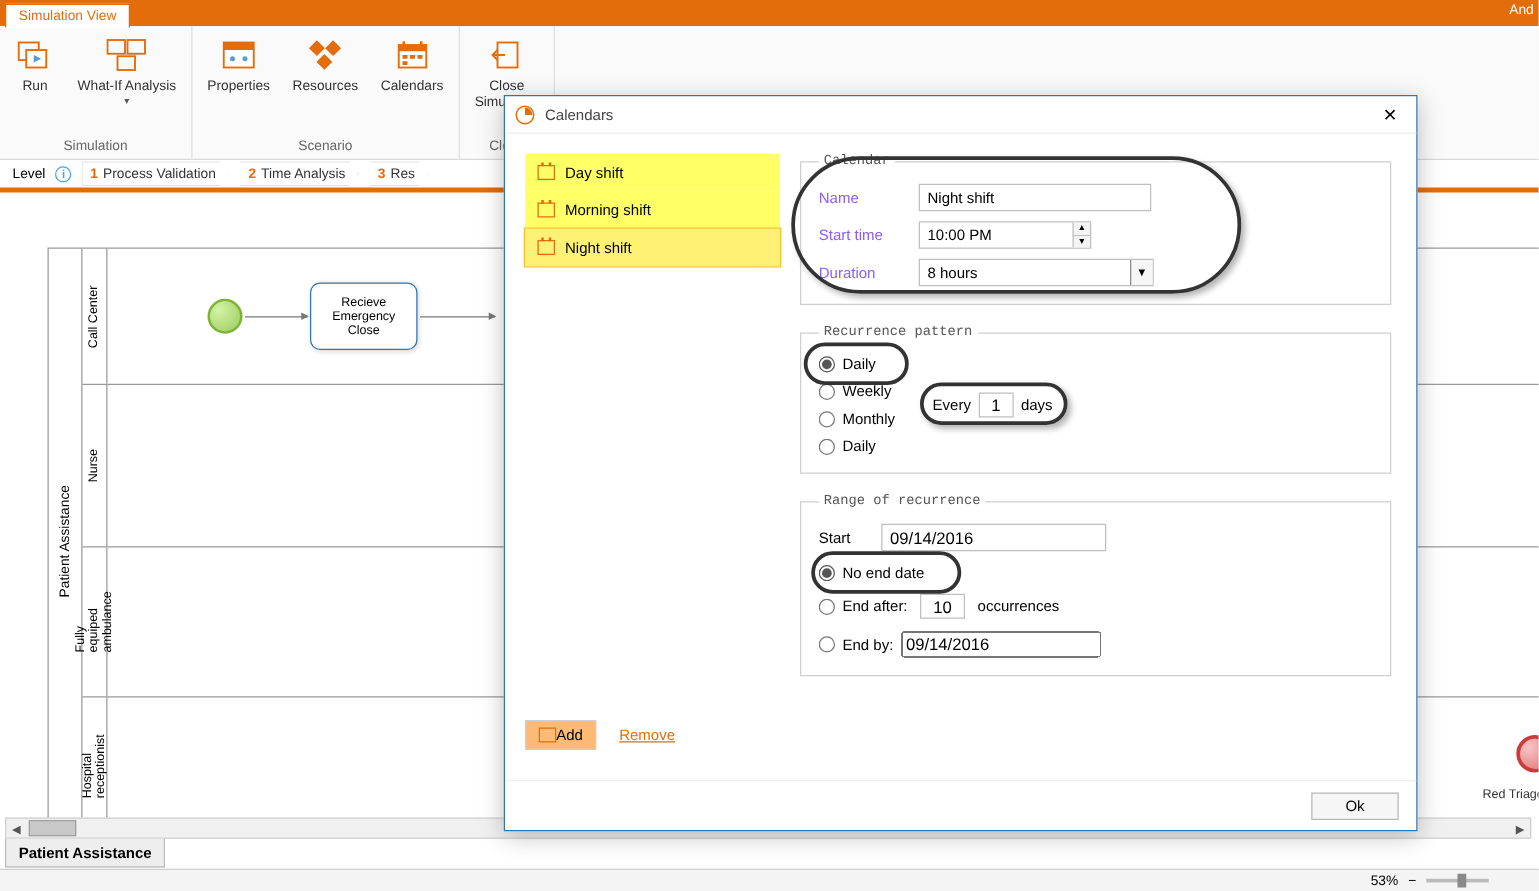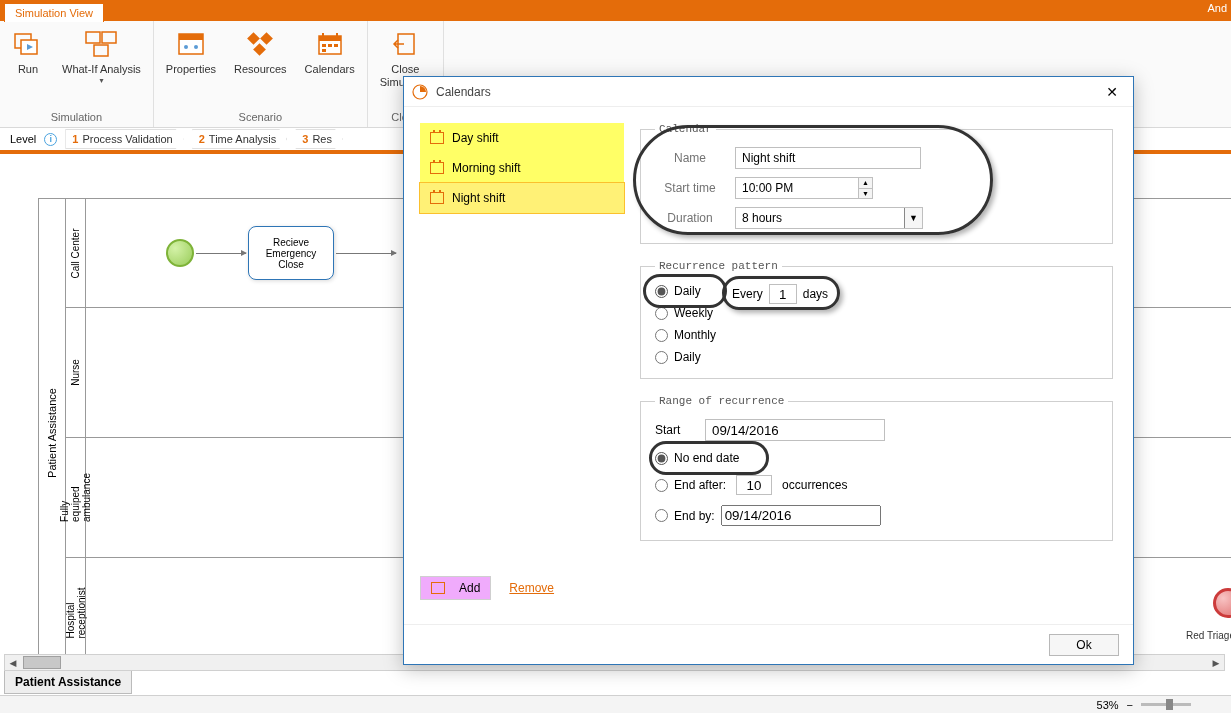--- a/index.html
+++ b/index.html
@@ -72,44 +72,44 @@
   .dlg-title .title-text { font-size: 12px; color: #444;}
   .dlg-title .close { margin-left: auto; font-size: 14px; cursor: pointer; width: 26px; height: 26px; display: flex; align-items: center; justify-content: center;}
   .dlg-body { flex: 1; display: flex; }
   .shift-list { width: 228px; padding: 16px 8px 8px 16px; display: flex; flex-direction: column;}
   .shift-item { height: 30px; background: #ffff66; display: flex; align-items: center; gap: 8px; padding-left: 10px; font-size: 12px; cursor: pointer;}
   .shift-item.selected { background: #fff176; outline: 1px solid #fbc02d; }
   .shift-item .cal-mini { width: 14px; height: 12px; border: 1.5px solid #e46c0a; position: relative;}
   .shift-item .cal-mini::before { content: ""; position: absolute; top: -3px; left: 2px; width: 2px; height: 3px; background: #e46c0a;}
   .shift-item .cal-mini::after { content: ""; position: absolute; top: -3px; right: 2px; width: 2px; height: 3px; background: #e46c0a;}
   .shift-footer { margin-top: auto; display: flex; align-items: center; gap: 18px; padding: 8px 0 16px 0;}
-  .add-btn { border: 1px solid #cfcfcf; background: #f0abfc; padding: 4px 10px; display: flex; align-items: center; gap: 14px; font-size: 12px; cursor: pointer;}
+  .add-btn { border: 1px solid #cfcfcf; background: #fdba74; padding: 4px 10px; display: flex; align-items: center; gap: 0; font-size: 12px; cursor: pointer;}
   .add-btn .cal-mini2 { width: 14px; height: 12px; border: 1.5px solid #e46c0a;}
   .remove-link { color: #e46c0a; font-size: 12px; text-decoration: underline; cursor: pointer;}
 
   .right-panel { flex: 1; padding: 16px 18px 10px 6px; display: flex; flex-direction: column; gap: 16px; font-size: 12px;}
   fieldset { border: 1px solid #cfcfcf; padding: 12px 14px 14px 14px; position: relative;}
   legend { font-size: 11px; color: #555; padding: 0 4px; font-family: Liberation Mono, monospace;}
   .row { display: flex; align-items: center; gap: 10px; margin-bottom: 8px;}
-  .row label { width: 70px; text-align: center; color: #737373;}
+  .row label { width: 70px; text-align: left; color: #8b5cf6;}
   .row input[type=text] { height: 22px; border: 1px solid #bfbfbf; padding: 0 6px; font-size: 12px;}
   .spinner-wrap { position: relative; display: inline-flex;}
   .spinner-wrap input { width: 138px;}
   .spinner-btns { position: absolute; right: 1px; top: 1px; bottom: 1px; width: 14px; display: flex; flex-direction: column;}
   .spinner-btns div { flex:1; border-left: 1px solid #bfbfbf; display:flex; align-items:center; justify-content:center; font-size:7px; background:#f4f4f4; cursor:pointer;}
   .spinner-btns div:first-child { border-bottom: 1px solid #bfbfbf;}
   .duration-select { width: 188px; height: 22px; border: 1px solid #bfbfbf; display: flex; align-items: center; padding-left: 6px; position: relative; background: #fff;}
   .duration-select .dd { position: absolute; right: 0; top: 0; bottom: 0; width: 18px; background: #f6f6f6; border-left: 1px solid #888; display:flex; align-items:center; justify-content:center; font-size: 9px;}
 
   .highlight-oval { position: absolute; border: 3px solid #333; border-radius: 50px; pointer-events: none;}
   .shadow { box-shadow: 3px 3px 5px rgba(0,0,0,0.3);}
 
   .radio-col { display: flex; flex-direction: column; gap: 8px;}
   .radio-row { display: flex; align-items: center; gap: 6px;}
-  .pattern-row { display: flex; align-items: flex-start; gap: 16px;}
+  .pattern-row { display: flex; align-items: center; gap: 30px;}
   .daily-detail { display: inline-flex; align-items: center; gap: 6px; border: 0;}
   .daily-detail input.num { width: 28px; text-align: center; height: 20px; border: 1px solid #bfbfbf;}
   
   .range-row { display: flex; align-items: center; gap: 10px; margin-bottom: 10px;}
   .range-row label.lab { width: 40px;}
   .range-row input[type=text].date { width: 180px; height: 22px; border: 1px solid #bfbfbf; padding: 0 6px;}
   .occur-input { width: 36px; height: 20px; border: 1px solid #bfbfbf; text-align: center; margin: 0 4px;}
 
   .dlg-footer { height: 40px; border-top: 1px solid #eee; display: flex; align-items: center; justify-content: flex-end; padding-right: 14px;}
   .ok-btn { width: 70px; height: 22px; border: 1px solid #b8b8b8; background: #f6f6f6; font-size: 12px; cursor: pointer;}

